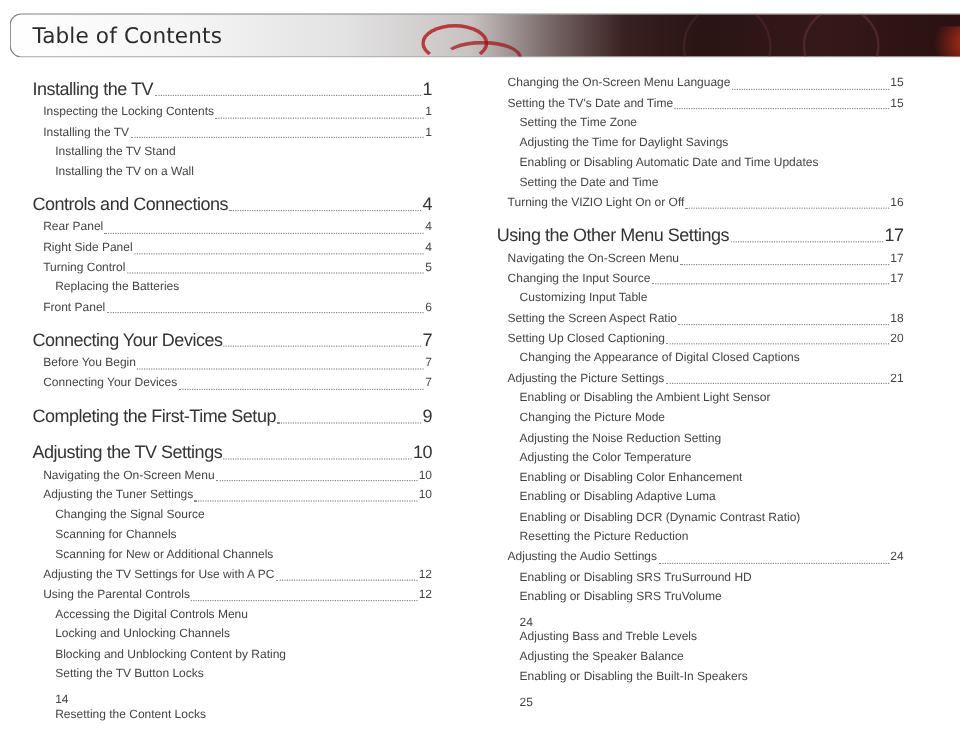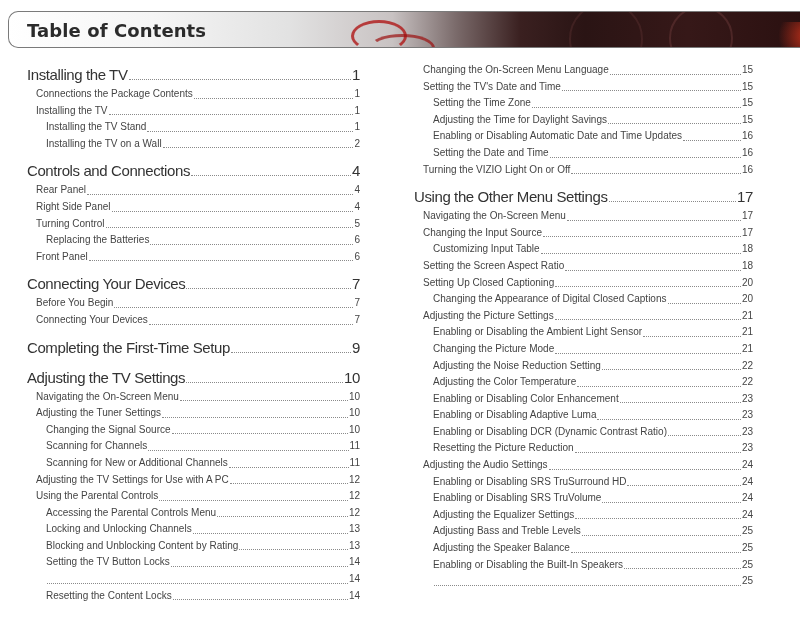--- a/index.html
+++ b/index.html
@@ -29,38 +29,38 @@
   .header .emblem2 {
     position: absolute; left: 560px; top: -10px; width: 70px; height: 70px; border-radius: 50%;
     border: 2px solid rgba(110,60,60,.3);
   }
   .header .glow {
     position: absolute; right: 0; top: 10px; width: 40px; height: 28px;
     background: radial-gradient(circle at 100% 50%, #c0301a 0%, rgba(160,30,20,0) 70%);
   }
   .header-title {
     position: absolute; left: 18px; top: 8px; font-size: 18px; color: #2b2b2b;
-    font-family: "DejaVu Sans", sans-serif; font-weight: bold; letter-spacing: 0.1px;
+    font-family: "DejaVu Sans", sans-serif; font-weight: normal; letter-spacing: 0.1px;
   }
   .col { position: absolute; top: 62px; }
   .col.left { left: 27px; width: 333px; text-align: center; }
   .col.right { left: 414px; width: 339px; }
   .entry {
     display: flex; align-items: baseline; white-space: nowrap; overflow: hidden;
   }
   .entry .t { flex: 0 0 auto; }
   .entry .d {
     flex: 1 1 auto; overflow: hidden; margin: 0 1px;
     border-bottom: 1px dotted #8a8a8a; height: 1px; align-self: flex-end; margin-bottom: 4px;
   }
   .entry .p { flex: 0 0 auto; }
   .lvl1 { font-size: 15px; height: 22px; line-height: 22px; color: #333; font-family: "Liberation Sans Narrow", "Liberation Sans", sans-serif; letter-spacing: -0.4px; margin-top: 2px; }
   .lvl1 .d { margin-bottom: 6px; }
   .lvl2 { font-size: 10px; height: 16.6px; line-height: 16.6px; padding-left: 9px; color: #444; }
-  .lvl3 { font-size: 10px; height: 16.6px; line-height: 16.6px; padding-left: 19px; color: #444; }
+  .lvl3 { font-size: 10px; height: 16.6px; line-height: 16.6px; padding-left: 19px; color: #444; flex-direction: column; }
   .gap { height: 6px; }
 </style>
 </head>
 <body>
 
 <div class="header">
   <div class="swirl1"></div>
   <div class="swirl2"></div>
   <div class="emblem2"></div>
   <div class="emblem"></div>
@@ -68,21 +68,21 @@
   <div class="header-title">Table of Contents</div>
 </div>
 
 <div class="col left" id="col-left">
     <div class="entry lvl1">
       <span class="t">Installing the TV</span>
       <span class="d"></span>
       <span class="p">1</span>
     </div>
     <div class="entry lvl2">
-      <span class="t">Connections the Package Contents</span>
+      <span class="t">Inspecting the Locking Contents</span>
       <span class="d"></span>
       <span class="p">1</span>
     </div>
     <div class="entry lvl2">
       <span class="t">Installing the TV</span>
       <span class="d"></span>
       <span class="p">1</span>
     </div>
     <div class="entry lvl3">
       <span class="t">Installing the TV Stand</span>
@@ -182,21 +182,21 @@
       <span class="t">Adjusting the TV Settings for Use with A PC</span>
       <span class="d"></span>
       <span class="p">12</span>
     </div>
     <div class="entry lvl2">
       <span class="t">Using the Parental Controls</span>
       <span class="d"></span>
       <span class="p">12</span>
     </div>
     <div class="entry lvl3">
-      <span class="t">Accessing the Parental Controls Menu</span>
+      <span class="t">Accessing the Digital Controls Menu</span>
       <span class="d"></span>
       <span class="p">12</span>
     </div>
     <div class="entry lvl3">
       <span class="t">Locking and Unlocking Channels</span>
       <span class="d"></span>
       <span class="p">13</span>
     </div>
     <div class="entry lvl3">
       <span class="t">Blocking and Unblocking Content by Rating</span>
@@ -344,21 +344,20 @@
       <span class="t">Enabling or Disabling SRS TruSurround HD</span>
       <span class="d"></span>
       <span class="p">24</span>
     </div>
     <div class="entry lvl3">
       <span class="t">Enabling or Disabling SRS TruVolume</span>
       <span class="d"></span>
       <span class="p">24</span>
     </div>
     <div class="entry lvl3">
-      <span class="t">Adjusting the Equalizer Settings</span>
       <span class="d"></span>
       <span class="p">24</span>
     </div>
     <div class="entry lvl3">
       <span class="t">Adjusting Bass and Treble Levels</span>
       <span class="d"></span>
       <span class="p">25</span>
     </div>
     <div class="entry lvl3">
       <span class="t">Adjusting the Speaker Balance</span>

